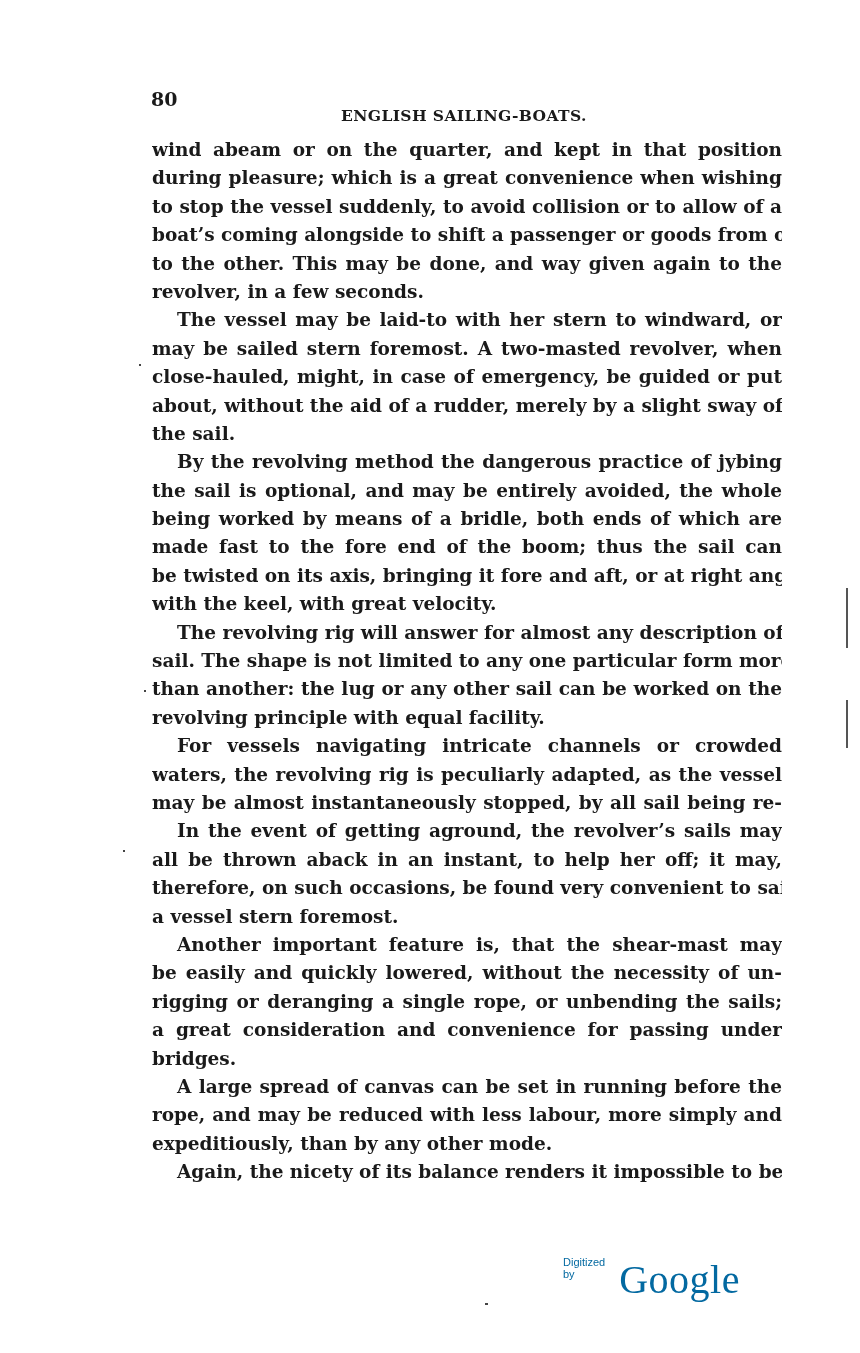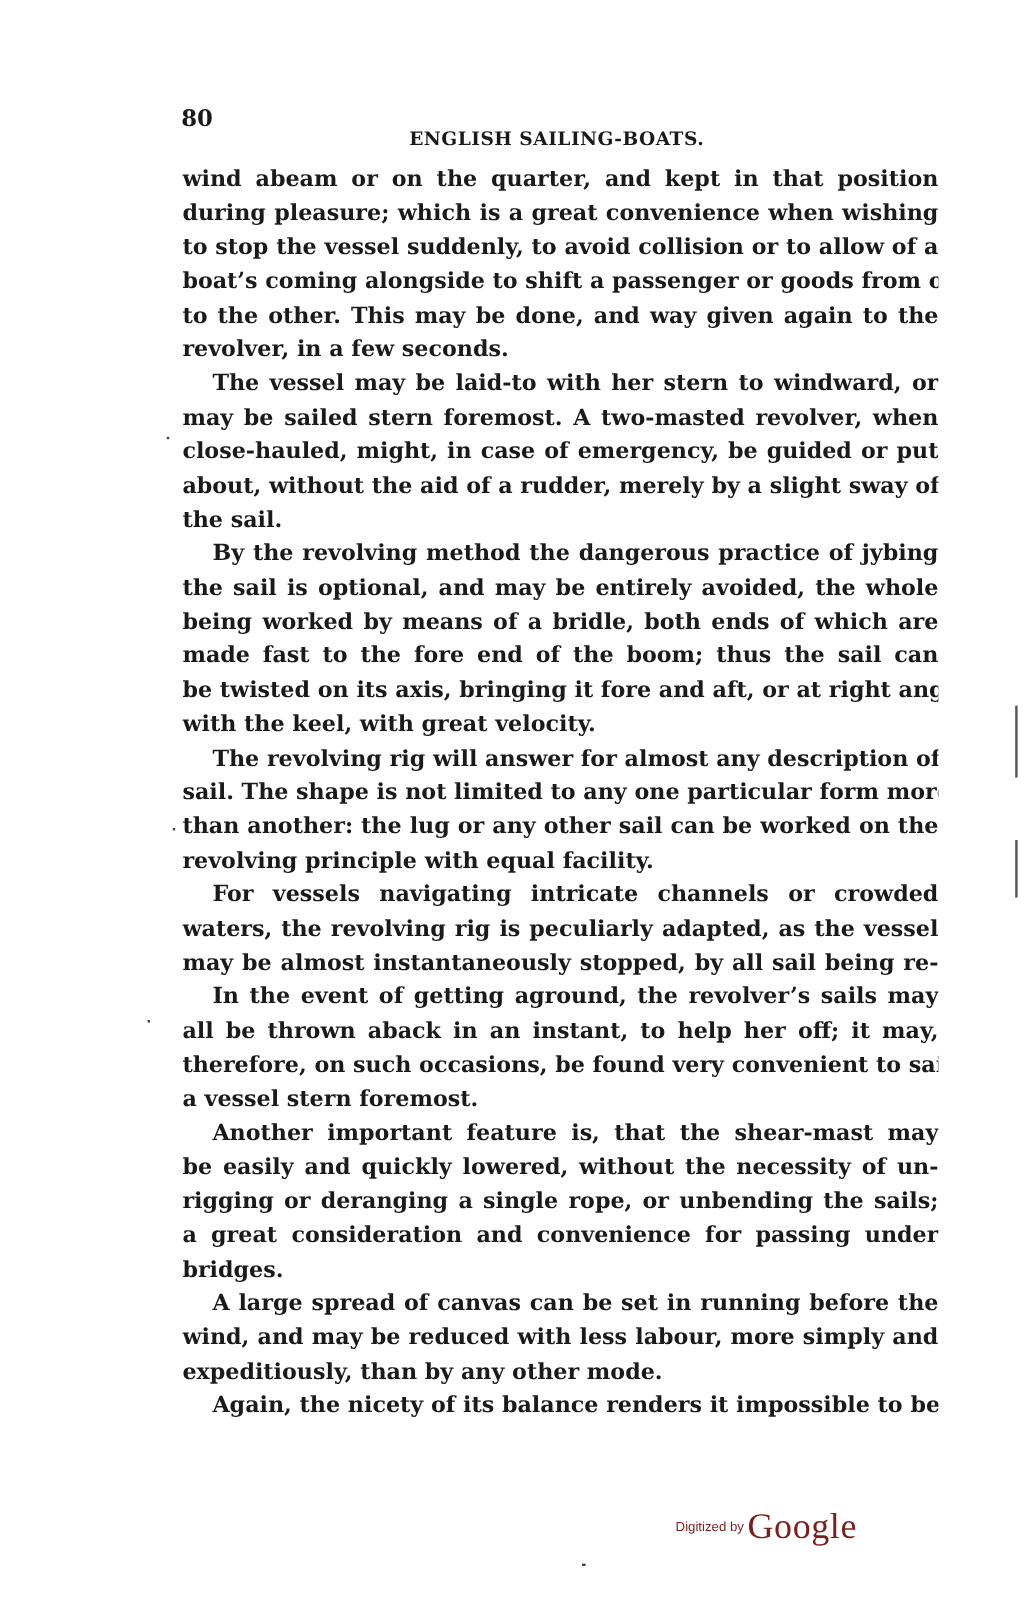--- a/index.html
+++ b/index.html
@@ -62,31 +62,31 @@
     text-align-last: left;
   }
   .line.indent {
     padding-left: 25px;
   }
   .watermark {
     position: absolute;
     left: 563px;
     top: 1256px;
     display: flex;
-    align-items: center;
-    color: #7f1d1d;
+    align-items: flex-start;
+    color: #0369a1;
     font-family: "Liberation Sans", sans-serif;
   }
   .watermark .wm-small {
     font-size: 11px;
     margin-right: 3px;
   }
   .watermark .wm-brand {
     font-family: "Liberation Serif", serif;
-    font-size: 30px;
+    font-size: 40px;
     letter-spacing: 0.5px;
   }
   .speck {
     position: absolute;
     background: #444;
   }
   .edge-mark {
     position: absolute;
     background: #555;
     width: 2px;
@@ -130,21 +130,21 @@
       <div class="line indent">In the event of getting aground, the revolver’s sails may</div>
       <div class="line">all be thrown aback in an instant, to help her off; it may,</div>
       <div class="line">therefore, on such occasions, be found very convenient to sail</div>
       <div class="line last">a vessel stern foremost.</div>
       <div class="line indent">Another important feature is, that the shear-mast may</div>
       <div class="line">be easily and quickly lowered, without the necessity of un-</div>
       <div class="line">rigging or deranging a single rope, or unbending the sails;</div>
       <div class="line">a great consideration and convenience for passing under</div>
       <div class="line last">bridges.</div>
       <div class="line indent">A large spread of canvas can be set in running before the</div>
-      <div class="line">wind, and may be reduced with less labour, more simply and</div>
+      <div class="line">rope, and may be reduced with less labour, more simply and</div>
       <div class="line last">expeditiously, than by any other mode.</div>
       <div class="line indent">Again, the nicety of its balance renders it impossible to be</div>
     </div>
 
   <div class="watermark">
     <span class="wm-small">Digitized by</span>
     <span class="wm-brand">Google</span>
   </div>
 
   <div class="speck" style="left:139px;top:364px;width:2px;height:2px;"></div>

